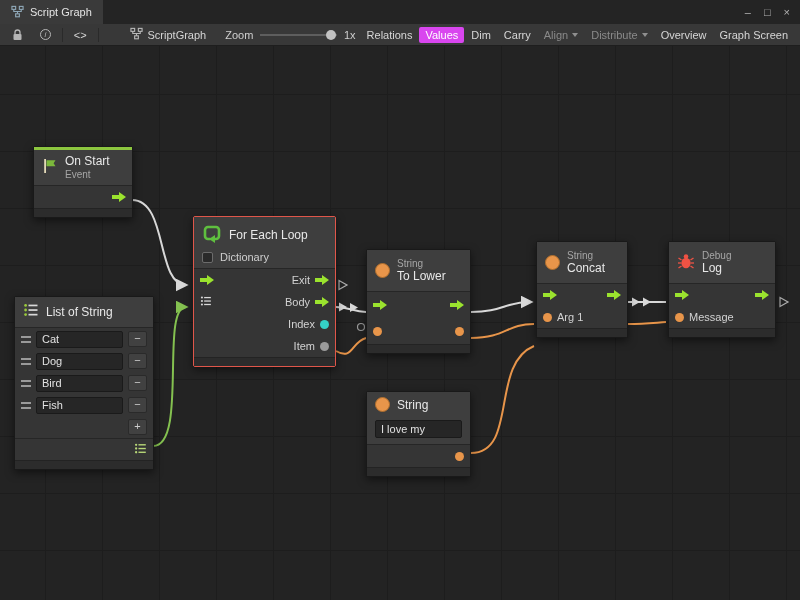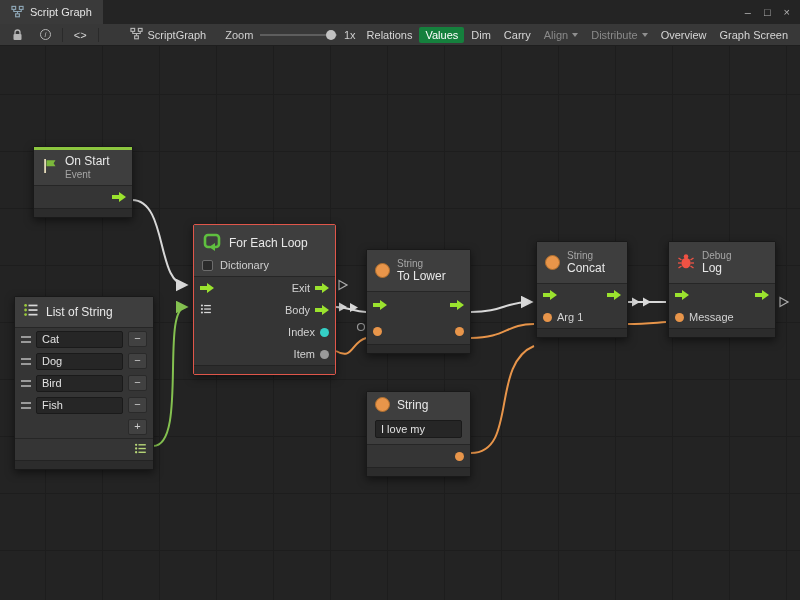--- a/index.html
+++ b/index.html
@@ -12,21 +12,21 @@
   .tab { height:24px; display:flex; align-items:center; gap:6px; padding:0 11px;
     background:#3a3a3a; font-size:11px; color:#e4e4e4; }
   .win-controls { margin-left:auto; display:flex; align-items:center; gap:13px;
     padding-right:10px; color:#b4b4b4; font-size:11px; }
   .win-controls span { cursor:default; }
 
   
   .toolbar { height:22px; background:#383838; border-bottom:1px solid #1e1e1e;
     display:flex; align-items:center; padding:0 6px; gap:5px; font-size:11px; color:#d6d6d6; flex:0 0 auto; }
   .tbtn { padding:2px 6px; border-radius:2px; white-space:nowrap; display:flex; align-items:center; }
-  .tbtn.active { background:#15803d; color:#fff; }
+  .tbtn.active { background:#d946ef; color:#fff; }
   .tbtn.disabled { color:#8a8a8a; }
   .vsep { width:1px; height:14px; background:#2a2a2a; }
   .crumb { display:flex; align-items:center; gap:5px; margin-left:26px; }
   .zoom-label { margin-left:14px; color:#cfcfcf; }
   .slider { width:92px; height:14px; position:relative; margin:0 2px; }
   .slider .track { position:absolute; top:6px; left:0; right:0; height:2px; background:#5e5e5e; }
   .slider .knob { position:absolute; top:2px; right:1px; width:10px; height:10px; border-radius:50%; background:#c2c2c2; }
   .zoom-val { color:#cfcfcf; }
   .tb-right { margin-left:auto; display:flex; align-items:center; gap:1px; }
   .caret { display:inline-block; margin-left:4px; width:0; height:0;
@@ -271,21 +271,21 @@
                 <rect x="5.5" y="7.2" width="9" height="1.7"></rect>
             <circle cx="2.6" cy="12.6" r="1.4"></circle>
                 <rect x="5.5" y="11.8" width="9" height="1.7"></rect>
               </g>
           </svg>
         </span>
       </div>
       <div class="nfoot"></div>
     </div>
 
-    <div class="node selected" style="left:193px; top:170px; width:143px;margin-top:8px;">
+    <div class="node selected" style="left:193px; top:170px; width:143px;">
       <div class="nhead col">
         <div class="hrow">
           <span>
             <svg width="20" height="20" viewBox="0 0 20 20">
               <path d="M8 16 H6 a3 3 0 0 1 -3 -3 V7 a3 3 0 0 1 3 -3 H14 a3 3 0 0 1 3 3 V13 a3 3 0 0 1 -3 3 H13" stroke="#5fbf3f" stroke-width="2.6" fill="none" stroke-linecap="round"></path>
               <polygon points="13,12 13,20 7,16" fill="#5fbf3f"></polygon>
             </svg>
           </span>
           <span class="title">For Each Loop</span>
         </div>

